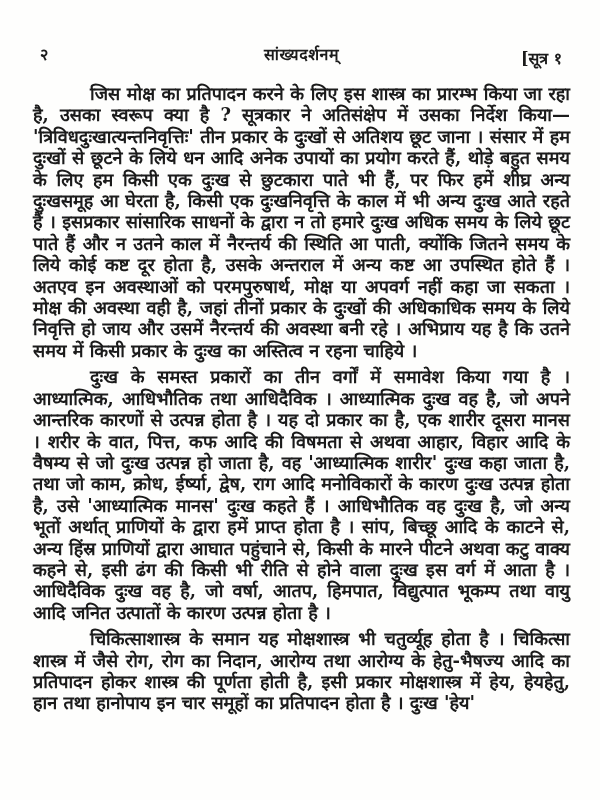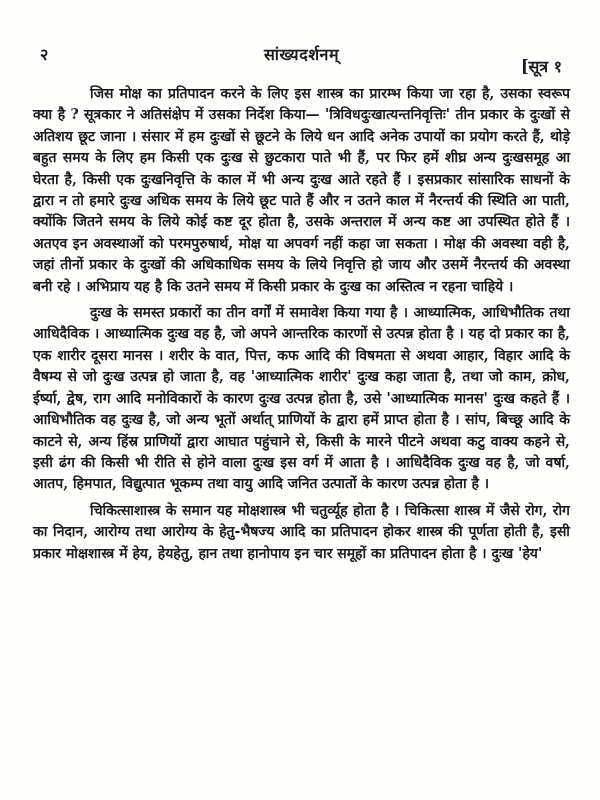--- a/index.html
+++ b/index.html
@@ -36,24 +36,24 @@
     position: absolute;
     left: 0;
     right: 0;
     text-align: center;
     top: 0;
     letter-spacing: 0.5px;
   }
   .sutra-ref {
     position: absolute;
     right: 8px;
-    top: 12px;
+    top: 4px;
   }
   .page-body {
-    font-size: 14px;
+    font-size: 18px;
     line-height: 21.4px;
     text-align: justify;
   }
   .page-body p {
     margin: 0 0 5px 0;
     text-indent: 57px;
   }
 </style>
 </head>
 <body>

